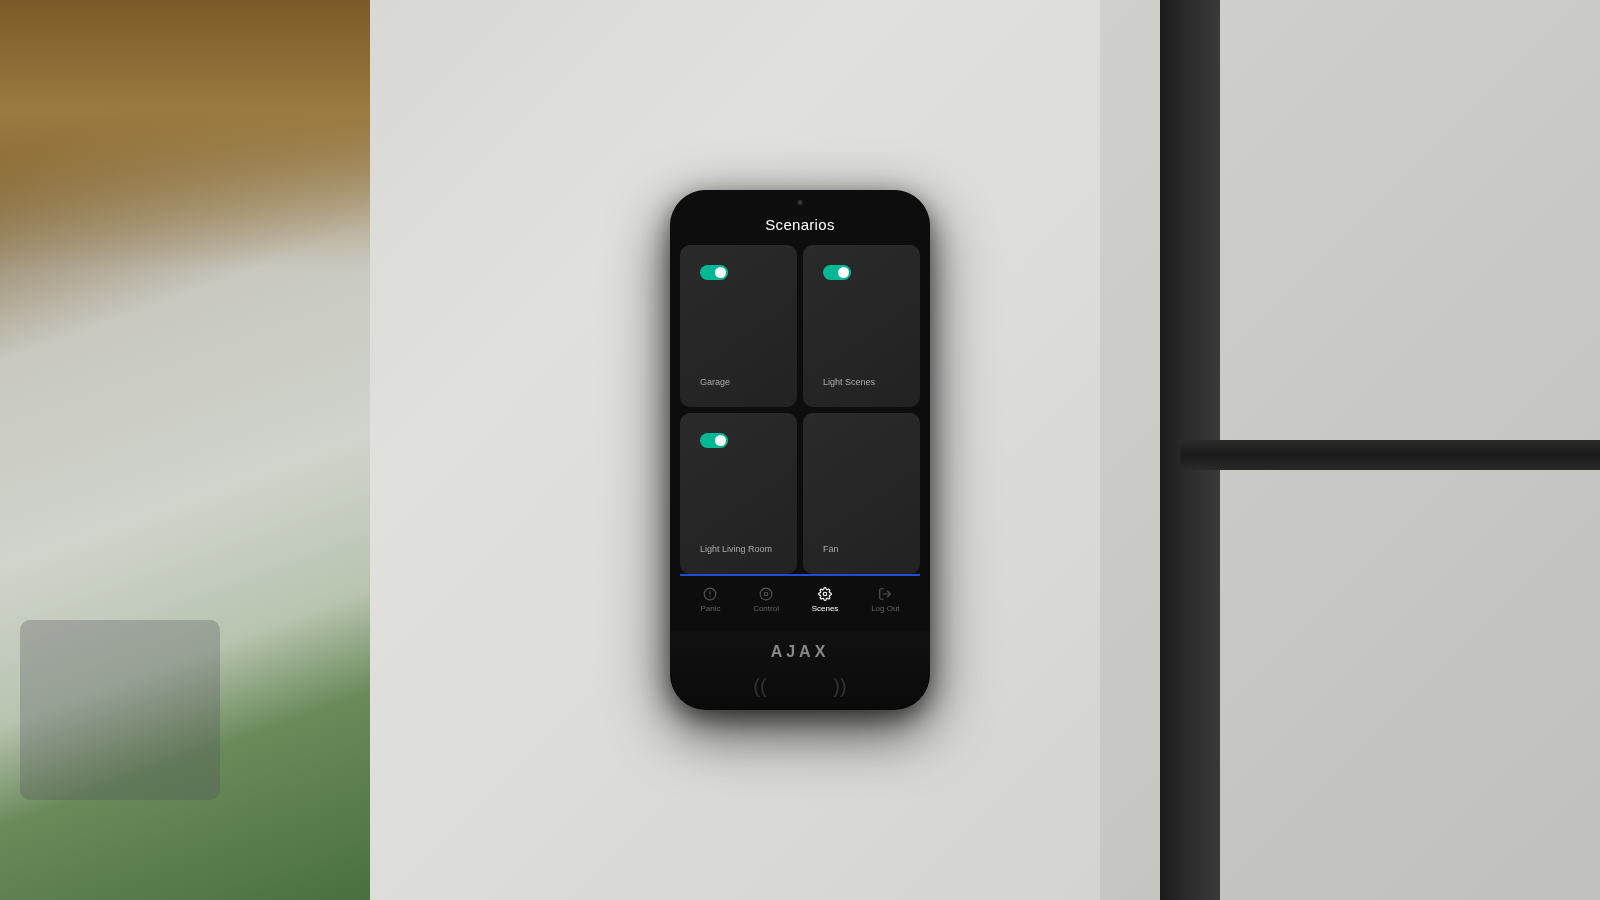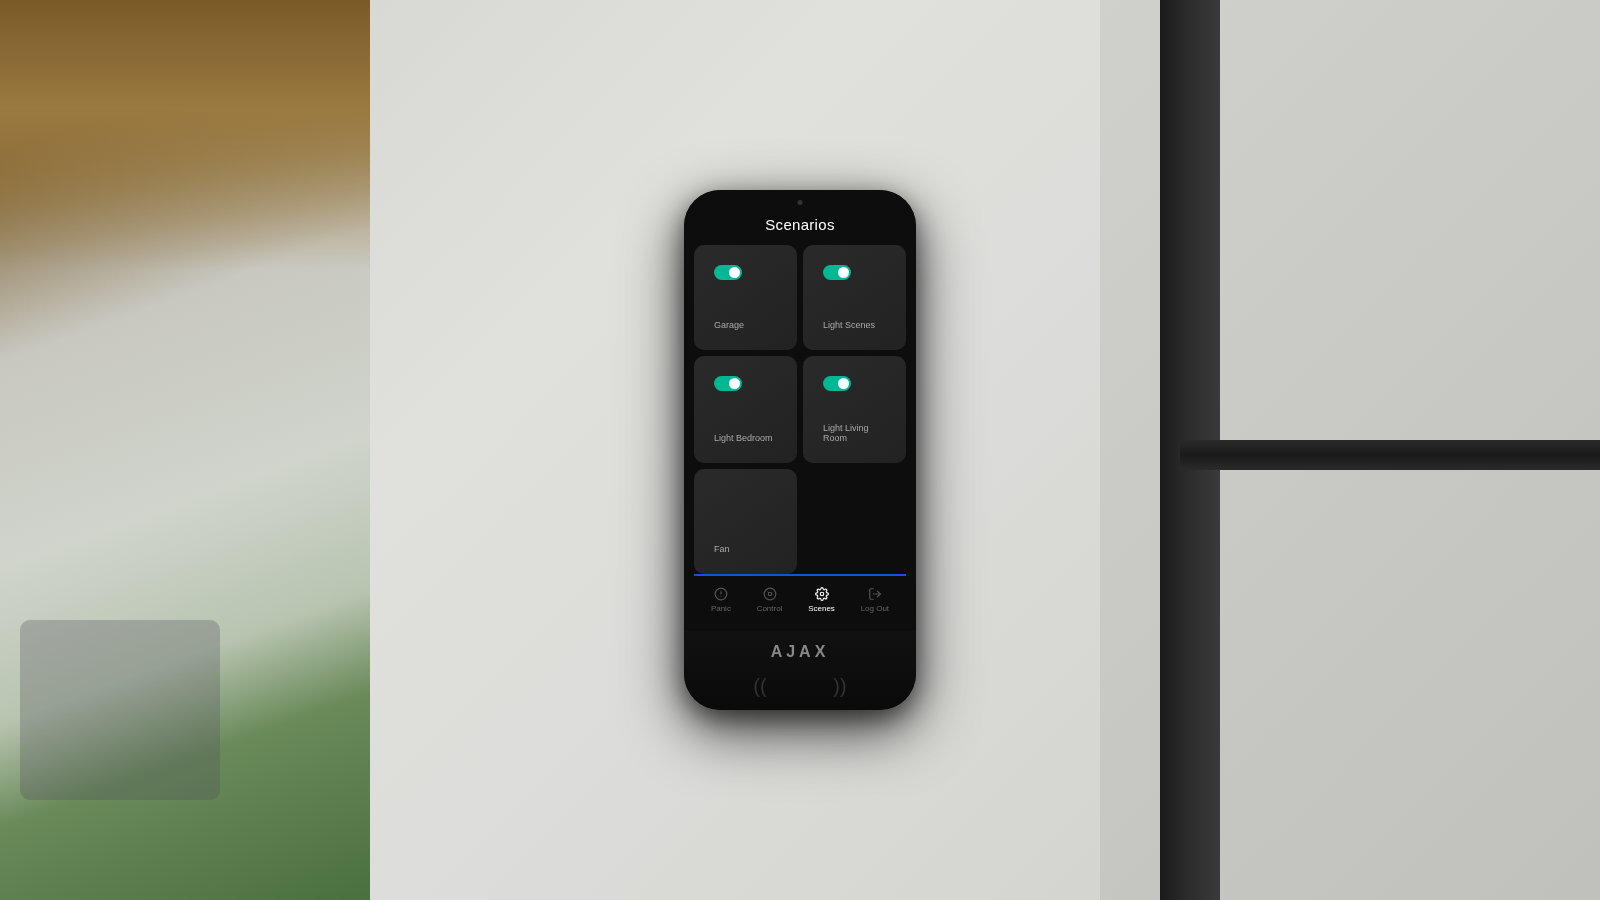--- a/index.html
+++ b/index.html
@@ -75,21 +75,21 @@
     
     .device-container {
       position: absolute;
       left: 50%;
       top: 50%;
       transform: translate(-50%, -50%);
       z-index: 10;
     }
 
     .device {
-      width: 232px;
+      width: 260px;
       height: 520px;
       background: linear-gradient(180deg, #1a1a1a 0%, #0f0f0f 100%);
       border-radius: 36px;
       box-shadow:
         0 20px 60px rgba(0,0,0,0.7),
         0 8px 24px rgba(0,0,0,0.5),
         inset 0 1px 0 rgba(255,255,255,0.08);
       display: flex;
       flex-direction: column;
       overflow: hidden;
@@ -295,28 +295,20 @@
 
         <div class="scenario-card">
           <div class="scenario-toggle">
             <div class="toggle-switch on">
               <div class="toggle-knob"></div>
             </div>
           </div>
           <div class="scenario-name">Light Scenes</div>
         </div>
 
-        <div class="scenario-card">
-          <div class="scenario-toggle">
-            <div class="toggle-switch on">
-              <div class="toggle-knob"></div>
-            </div>
-          </div>
-          <div class="scenario-name">Light Bedroom</div>
-        </div>
 
         <div class="scenario-card">
           <div class="scenario-toggle">
             <div class="toggle-switch on">
               <div class="toggle-knob"></div>
             </div>
           </div>
           <div class="scenario-name">Light Living Room</div>
         </div>
 

